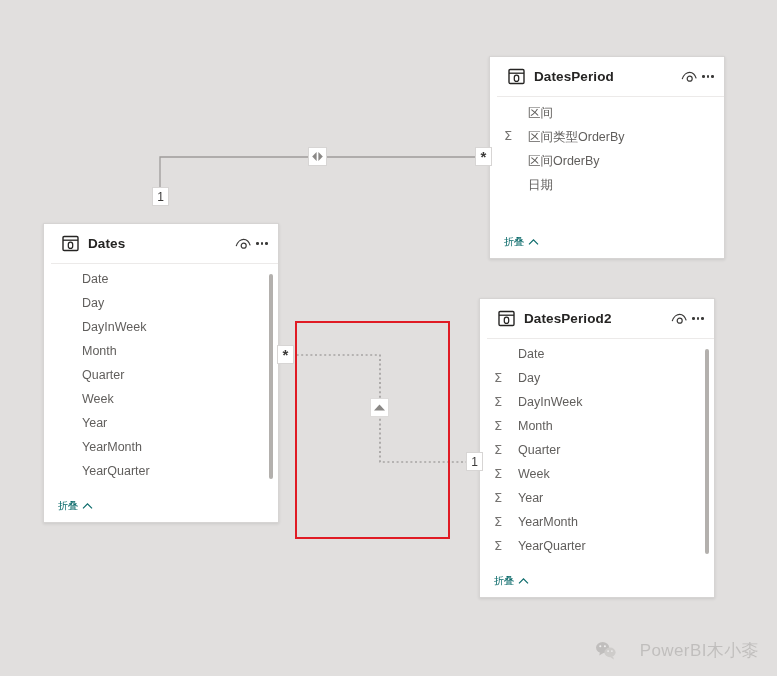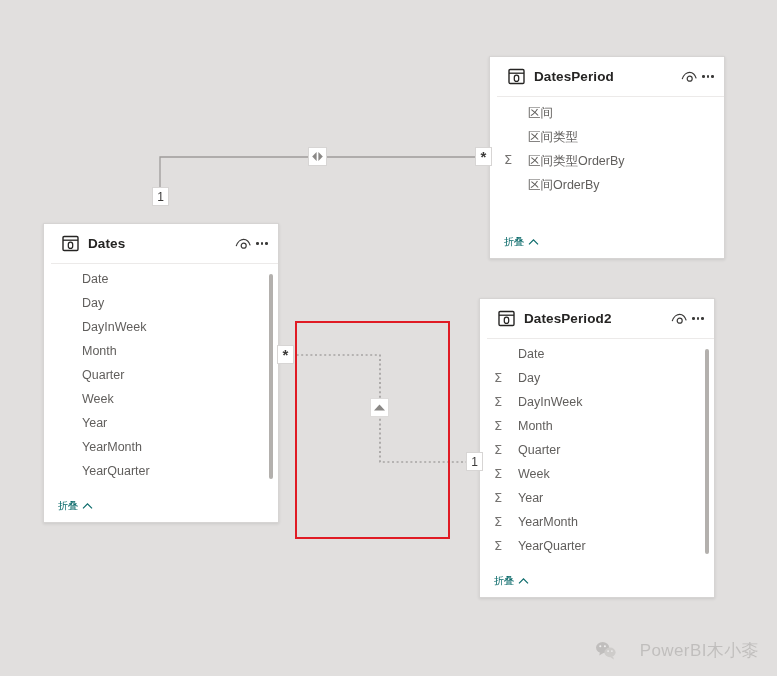--- a/index.html
+++ b/index.html
@@ -172,30 +172,30 @@
         <div class="d"></div>
         <div class="d"></div>
       </div>
     </div>
     <div class="card-body">
       <div class="field">
         <span class="sig"></span>
         <span class="fname">区间</span>
       </div>
       <div class="field">
-        <span class="sig"></span>
-        <span class="fname">区间类型</span>
-      </div>
-      <div class="field">
         <span class="sig">Σ</span>
         <span class="fname">区间类型OrderBy</span>
       </div>
       <div class="field">
         <span class="sig"></span>
         <span class="fname">区间OrderBy</span>
+      </div>
+      <div class="field">
+        <span class="sig"></span>
+        <span class="fname">日期</span>
       </div>
     </div>
     <div class="card-footer">
       <span class="collapse-link">
         <span>折叠</span>
         <svg class="chev-up" width="11" height="8" viewBox="0 0 11 8">
           <polyline points="1,6.4 5.5,1.8 10,6.4" fill="none" stroke="#0b6a6a" stroke-width="1.2"></polyline>
         </svg>
       </span>
     </div>

